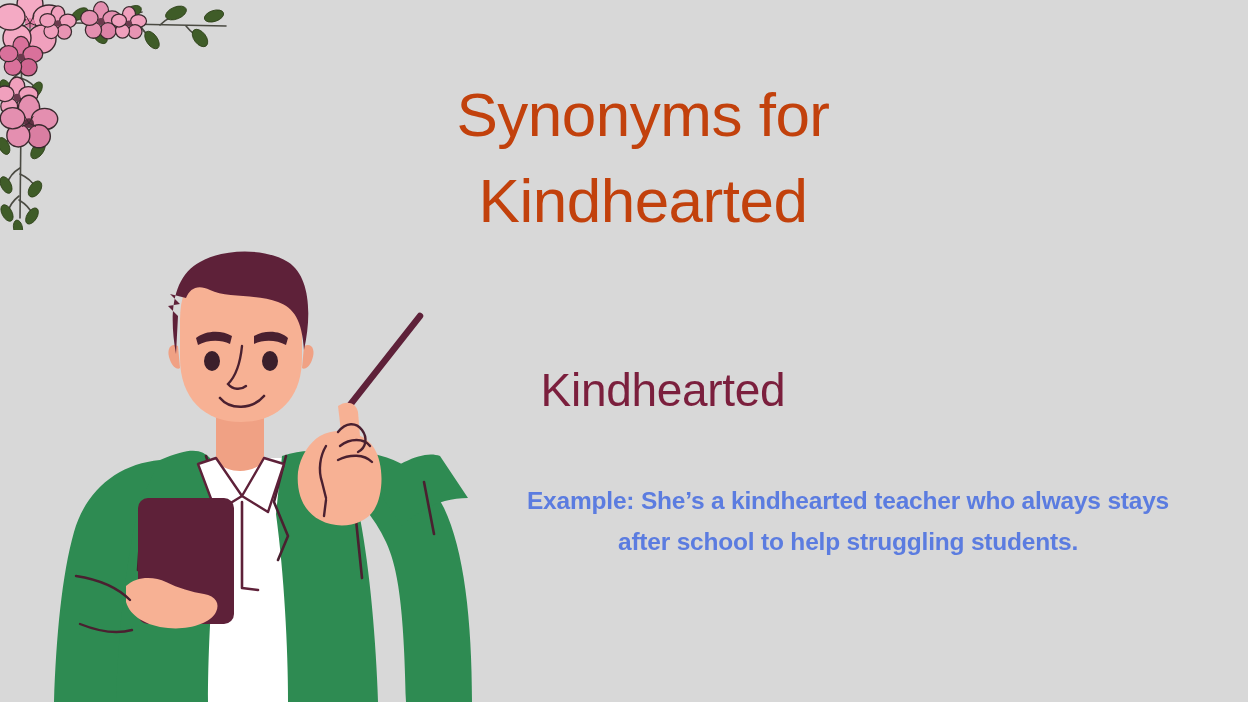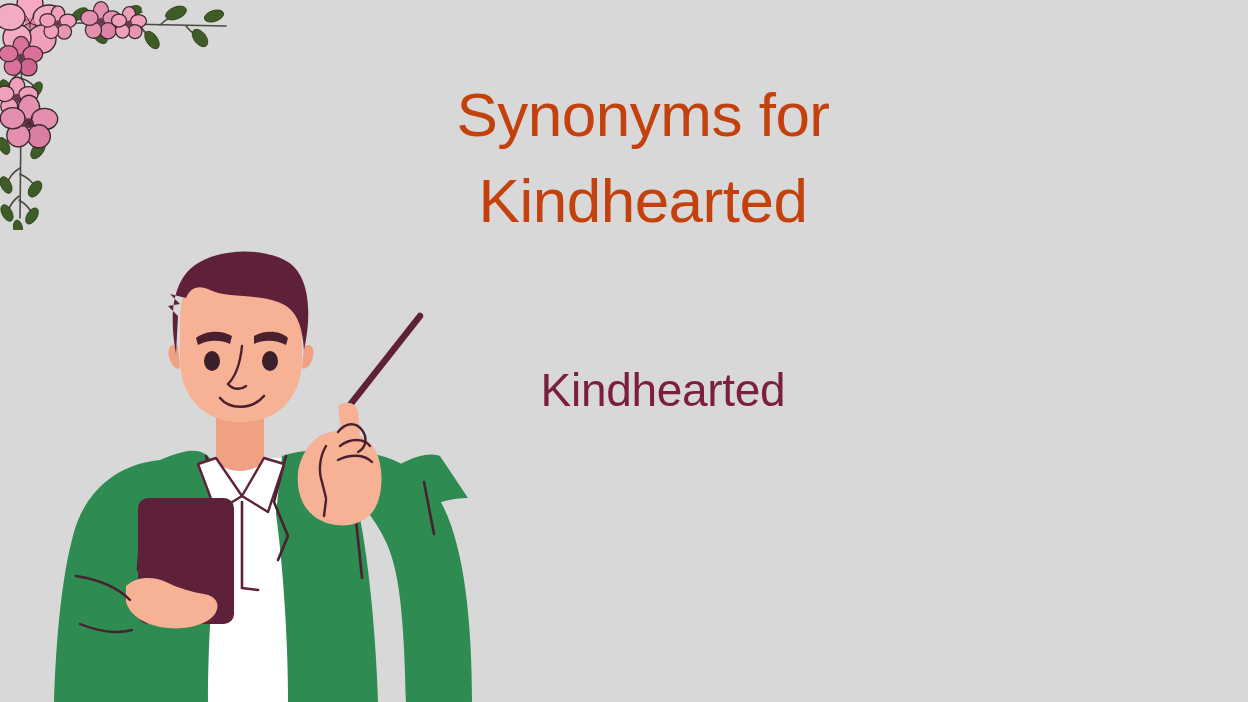--- a/index.html
+++ b/index.html
@@ -304,14 +304,18 @@
 
   <div id="title-block">
     <div class="slide-title">Synonyms for</div>
     <div class="slide-title">Kindhearted</div>
   </div>
 
   <div id="synonym-block">
     <div class="synonym-word">Kindhearted</div>
   </div>
 
+  <div id="example-block">
+    <div class="example-text">Example: She’s a kindhearted teacher who always stays</div>
+    <div class="example-text">after school to help struggling students.</div>
+  </div>
 
 </div>
 
 </body></html>

